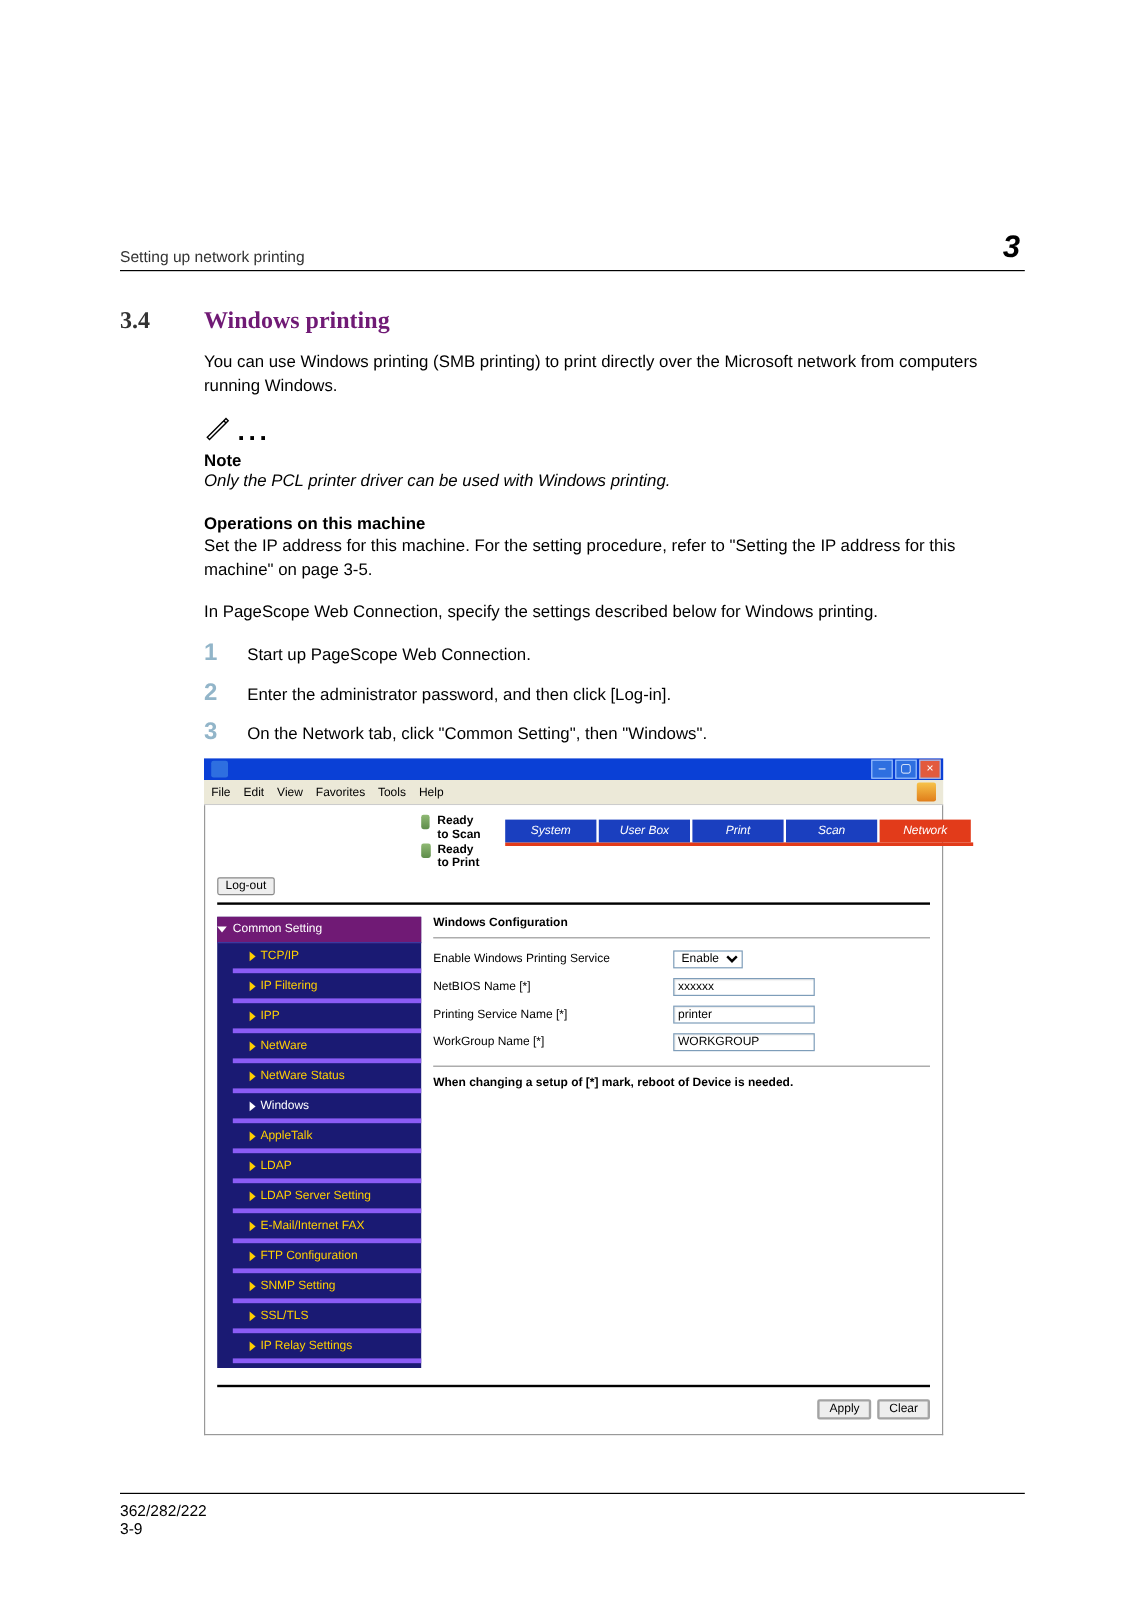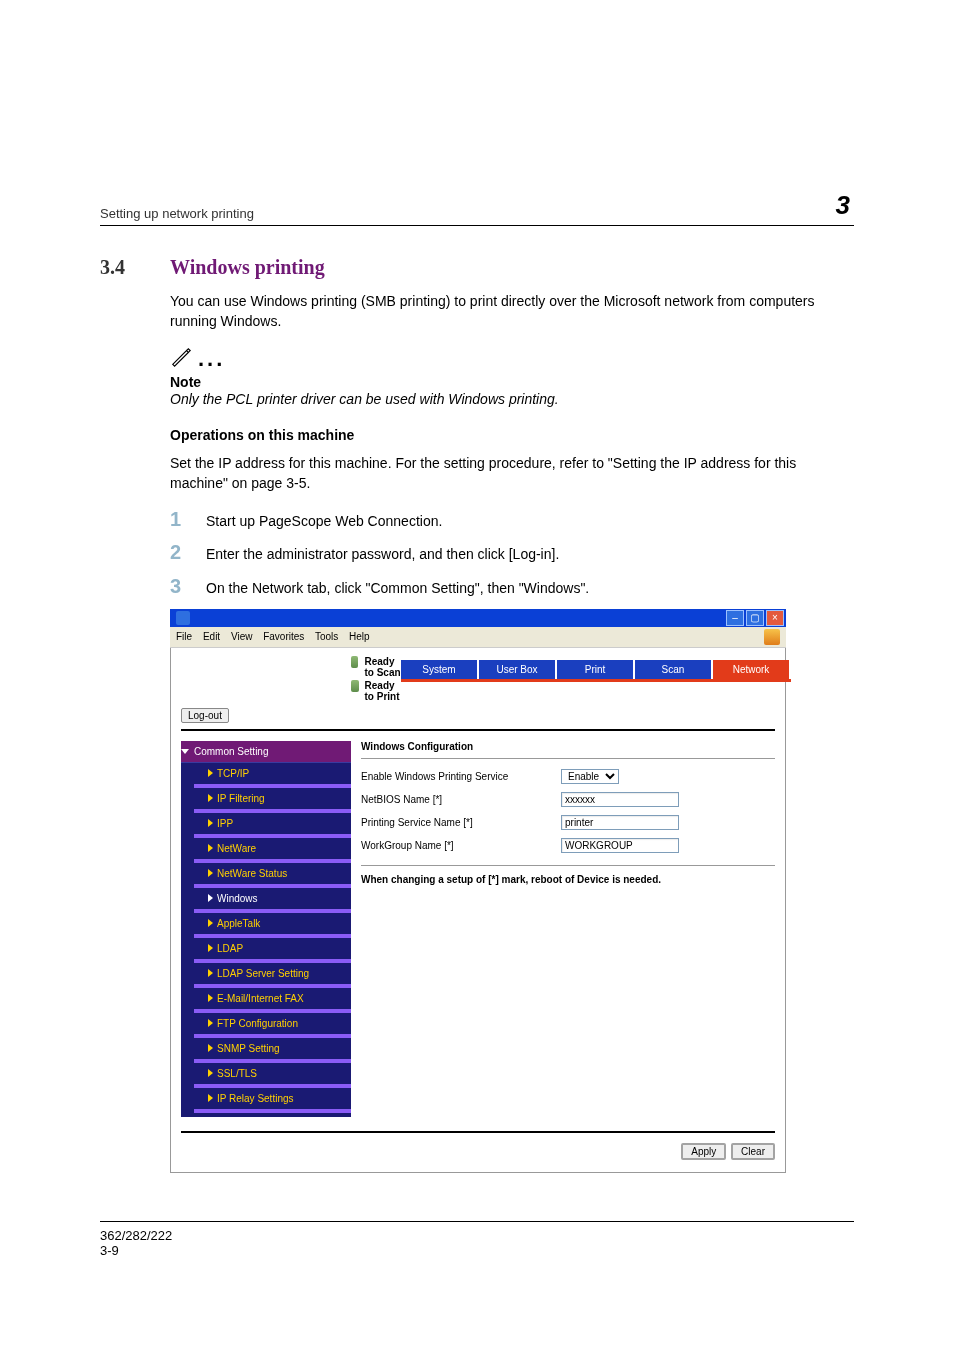--- a/index.html
+++ b/index.html
@@ -72,21 +72,20 @@
   }
   .note-text {
     font-style: italic;
     font-size: 14px;
     line-height: 1.4;
   }
   .subhead {
     margin-left: 70px;
     font-weight: bold;
     font-size: 14px;
-    margin-bottom: 10px;
     margin-top: 18px;
   }
   .step {
     display: flex;
     margin-left: 70px;
     margin-bottom: 10px;
     align-items: baseline;
   }
   .step-num {
     width: 36px;
@@ -266,20 +265,21 @@
           </svg>
       </span>
       <span style="font-size:22px;font-weight:bold;letter-spacing:3px;">...</span>
     </div>
     <div class="note-label">Note</div>
     <div class="note-text">Only the PCL printer driver can be used with Windows printing.</div>
   </div>
 
   <div class="subhead">Operations on this machine</div>
   <div class="body-text">Set the IP address for this machine. For the setting procedure, refer to "Setting the IP address for this machine" on page 3-5.</div>
+  <div class="body-text">In PageScope Web Connection, specify the settings described below for Windows printing.</div>
 
   <div class="step">
     <div class="step-num">1</div>
     <div class="step-text">Start up PageScope Web Connection.</div>
   </div>
   <div class="step">
     <div class="step-num">2</div>
     <div class="step-text">Enter the administrator password, and then click [Log-in].</div>
   </div>
   <div class="step">
@@ -317,21 +317,21 @@
               </div>
             <div class="status-row">
                 <div class="status-icon"></div>
                 <span>Ready to Print</span>
               </div>
           </div>
           <div class="logout-row">
             <button class="logout-btn">Log-out</button>
           </div>
         </div>
-        <div class="tabs" style="flex:1;">
+        <div class="tabs" style="flex:1;margin-left:20px;font-style:italic;">
           <div class="tabbar">
             <div class="tab">System</div>
             <div class="tab">User Box</div>
             <div class="tab">Print</div>
             <div class="tab">Scan</div>
             <div class="tab sel">Network</div>
           </div>
           <div class="tab-underline"></div>
         </div>
       </div>

